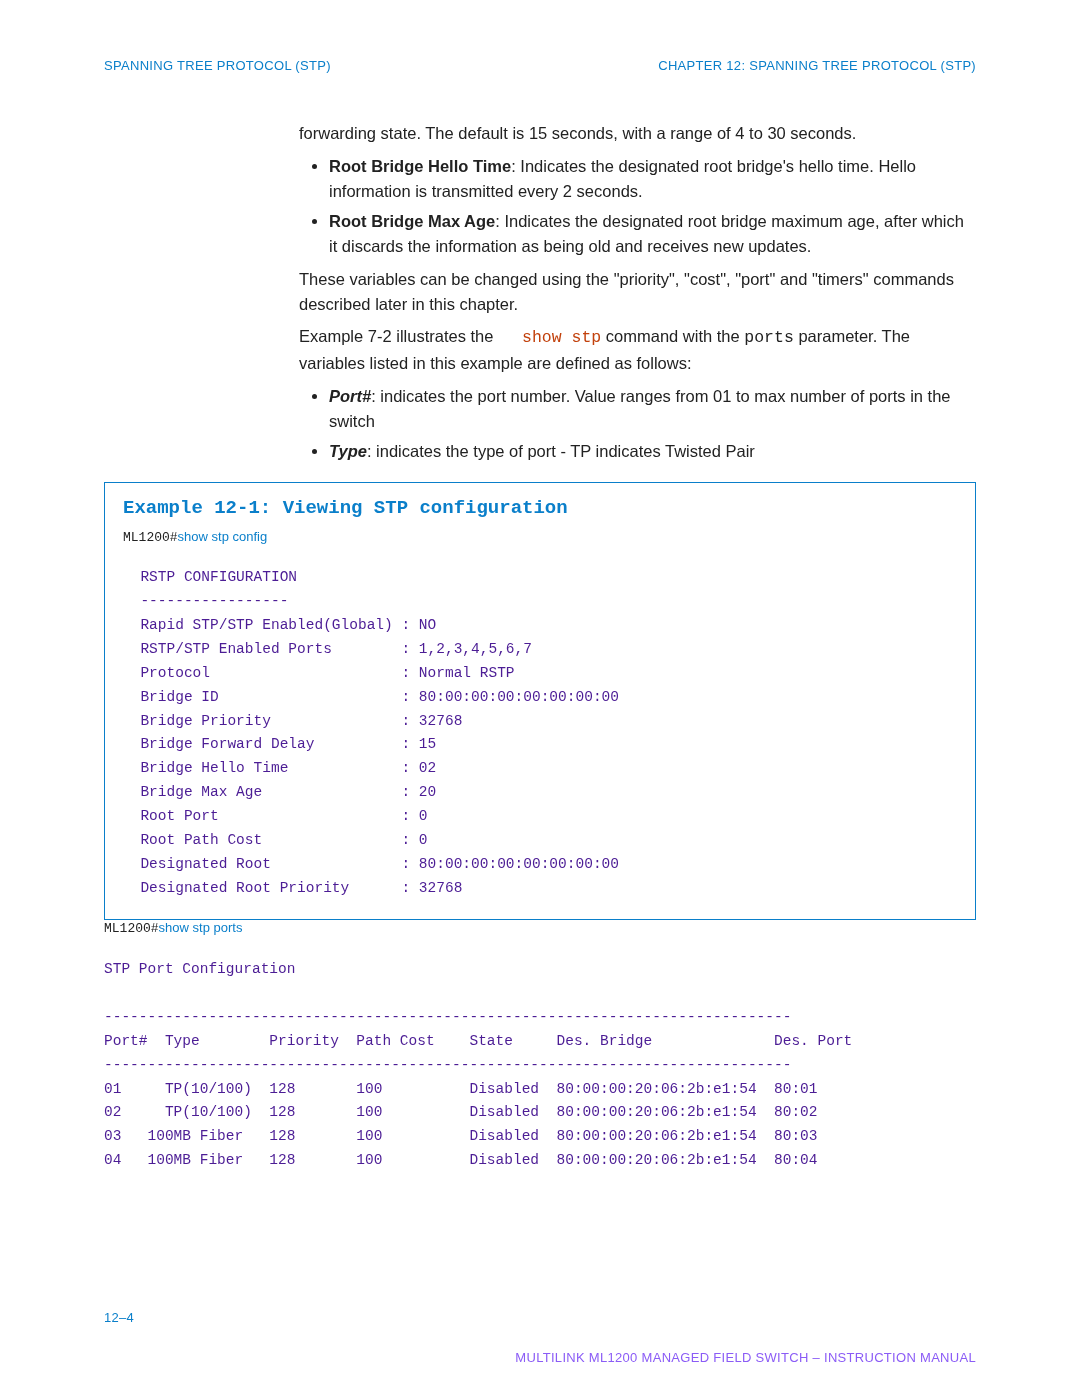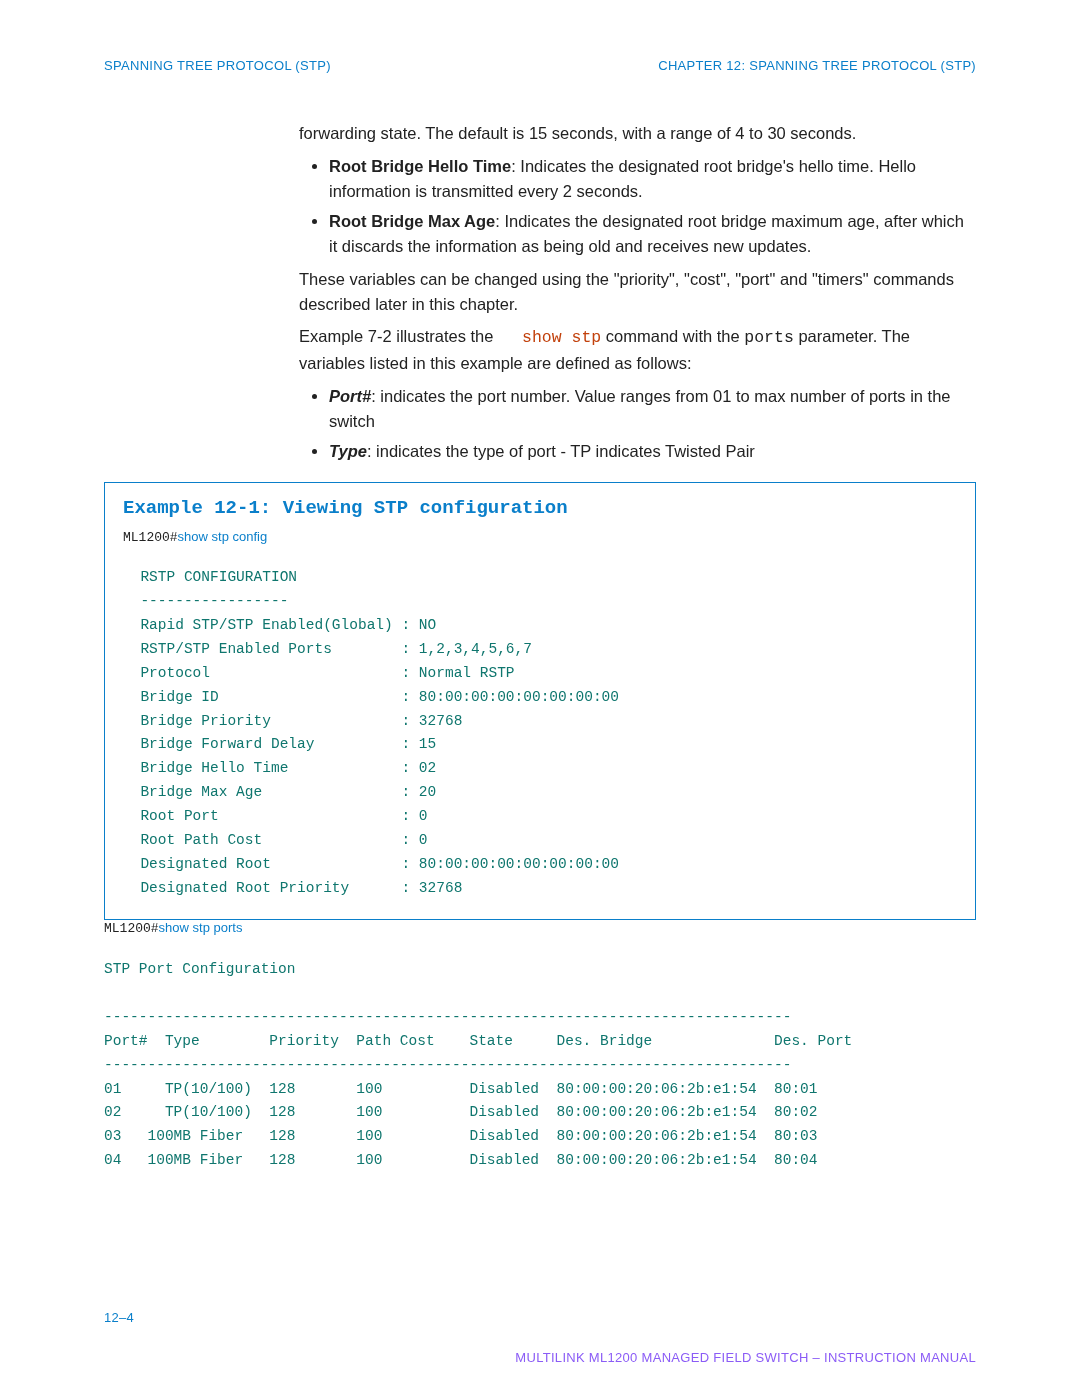--- a/index.html
+++ b/index.html
@@ -87,21 +87,21 @@
   .cmd-line .sans-blue {
     font-family: Arial, Helvetica, sans-serif;
     color: #0a7fca;
   }
   pre.terminal {
     font-family: "Courier New", monospace;
     font-size: 14.5px;
     line-height: 1.65;
     white-space: pre;
     margin: 0;
-    color: #0f766e;
+    color: #4c1d95;
   }
   .footer-row {
     position: absolute;
     left: 86px;
     right: 86px;
     bottom: 32px;
     display: flex;
     justify-content: space-between;
     font-size: 13px;
     letter-spacing: 0.3px;

